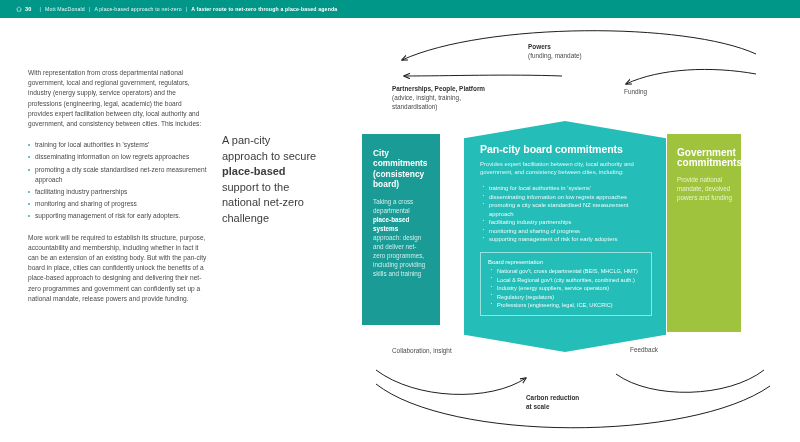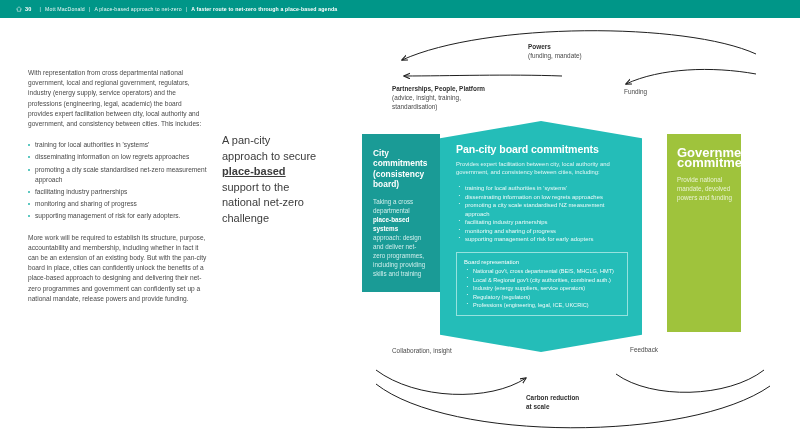--- a/index.html
+++ b/index.html
@@ -44,42 +44,42 @@
   #left-col li:before{
     content:"";position:absolute;left:0;top:4px;
     width:2px;height:2px;background:#29b6ad;border-radius:50%;
   }
 
   
   #pullquote{
     position:absolute;left:222px;top:133px;width:96px;
     font-size:11px;line-height:15.5px;color:#3c3c3c;
   }
-  #pullquote .em{font-weight:bold;text-decoration:underline;}
+  #pullquote .em{font-weight:bold;}
 
   
   #diagram{position:absolute;left:340px;top:18px;width:460px;height:424px;}
 
   .panel-title{font-weight:bold;color:#ffffff;}
 
   
   #city-panel{
-    position:absolute;left:22px;top:116px;width:78px;height:158px;
+    position:absolute;left:22px;top:116px;width:78px;height:191px;
     background:#1a9b96;
     padding:14px 13px 0 11px;box-sizing:border-box;
   }
   #city-panel .t{font-size:8.4px;line-height:10.4px;margin-bottom:7px;}
   #city-panel .body{
     font-size:6.3px;line-height:9px;color:#cfeeec;
   }
   #city-panel .body b{color:#ffffff;font-weight:bold;}
 
   
   #board-panel{
-    position:absolute;left:100px;top:103px;width:202px;height:231px;
+    position:absolute;left:124px;top:103px;width:202px;height:231px;
     background:#24bdb8;
     clip-path:polygon(0% 7.5%, 50% 0%, 100% 7.5%, 100% 92.5%, 50% 100%, 0% 92.5%);
     padding:22px 14px 0 16px;box-sizing:border-box;
   }
   #board-panel .t{font-size:10.6px;line-height:12px;margin-bottom:5px;letter-spacing:-.1px;}
   #board-panel .intro{
     font-size:5.9px;line-height:8.2px;color:#e3f7f6;margin-bottom:8px;
   }
   #board-panel ul.mainlist{margin:0 0 8px 0;padding:0;list-style:none;}
   #board-panel ul.mainlist li{
@@ -102,21 +102,21 @@
   #rep-box li:before{
     content:"·";position:absolute;left:2px;top:-1.4px;font-size:8px;color:#f2fcfb;
   }
 
   
   #gov-panel{
     position:absolute;left:327px;top:116px;width:74px;height:198px;
     background:#9fc33c;
     padding:14px 9px 0 10px;box-sizing:border-box;
   }
-  #gov-panel .t{font-size:13px;line-height:10.4px;margin-bottom:6px;}
+  #gov-panel .t{font-size:10px;line-height:10.4px;margin-bottom:6px;}
   #gov-panel .body{font-size:6.3px;line-height:9px;color:#eaf3d4;}
 
   
   .alabel{position:absolute;font-size:6.4px;line-height:9px;color:#4a4a4a;}
   .alabel b{font-weight:bold;color:#2e2e2e;}
 
   #lbl-powers{left:188px;top:24px;width:100px;text-align:left;}
   #lbl-ppp{left:52px;top:66px;width:100px;}
   #lbl-funding{left:284px;top:69px;width:70px;}
   #lbl-collab{left:52px;top:328px;width:70px;}

